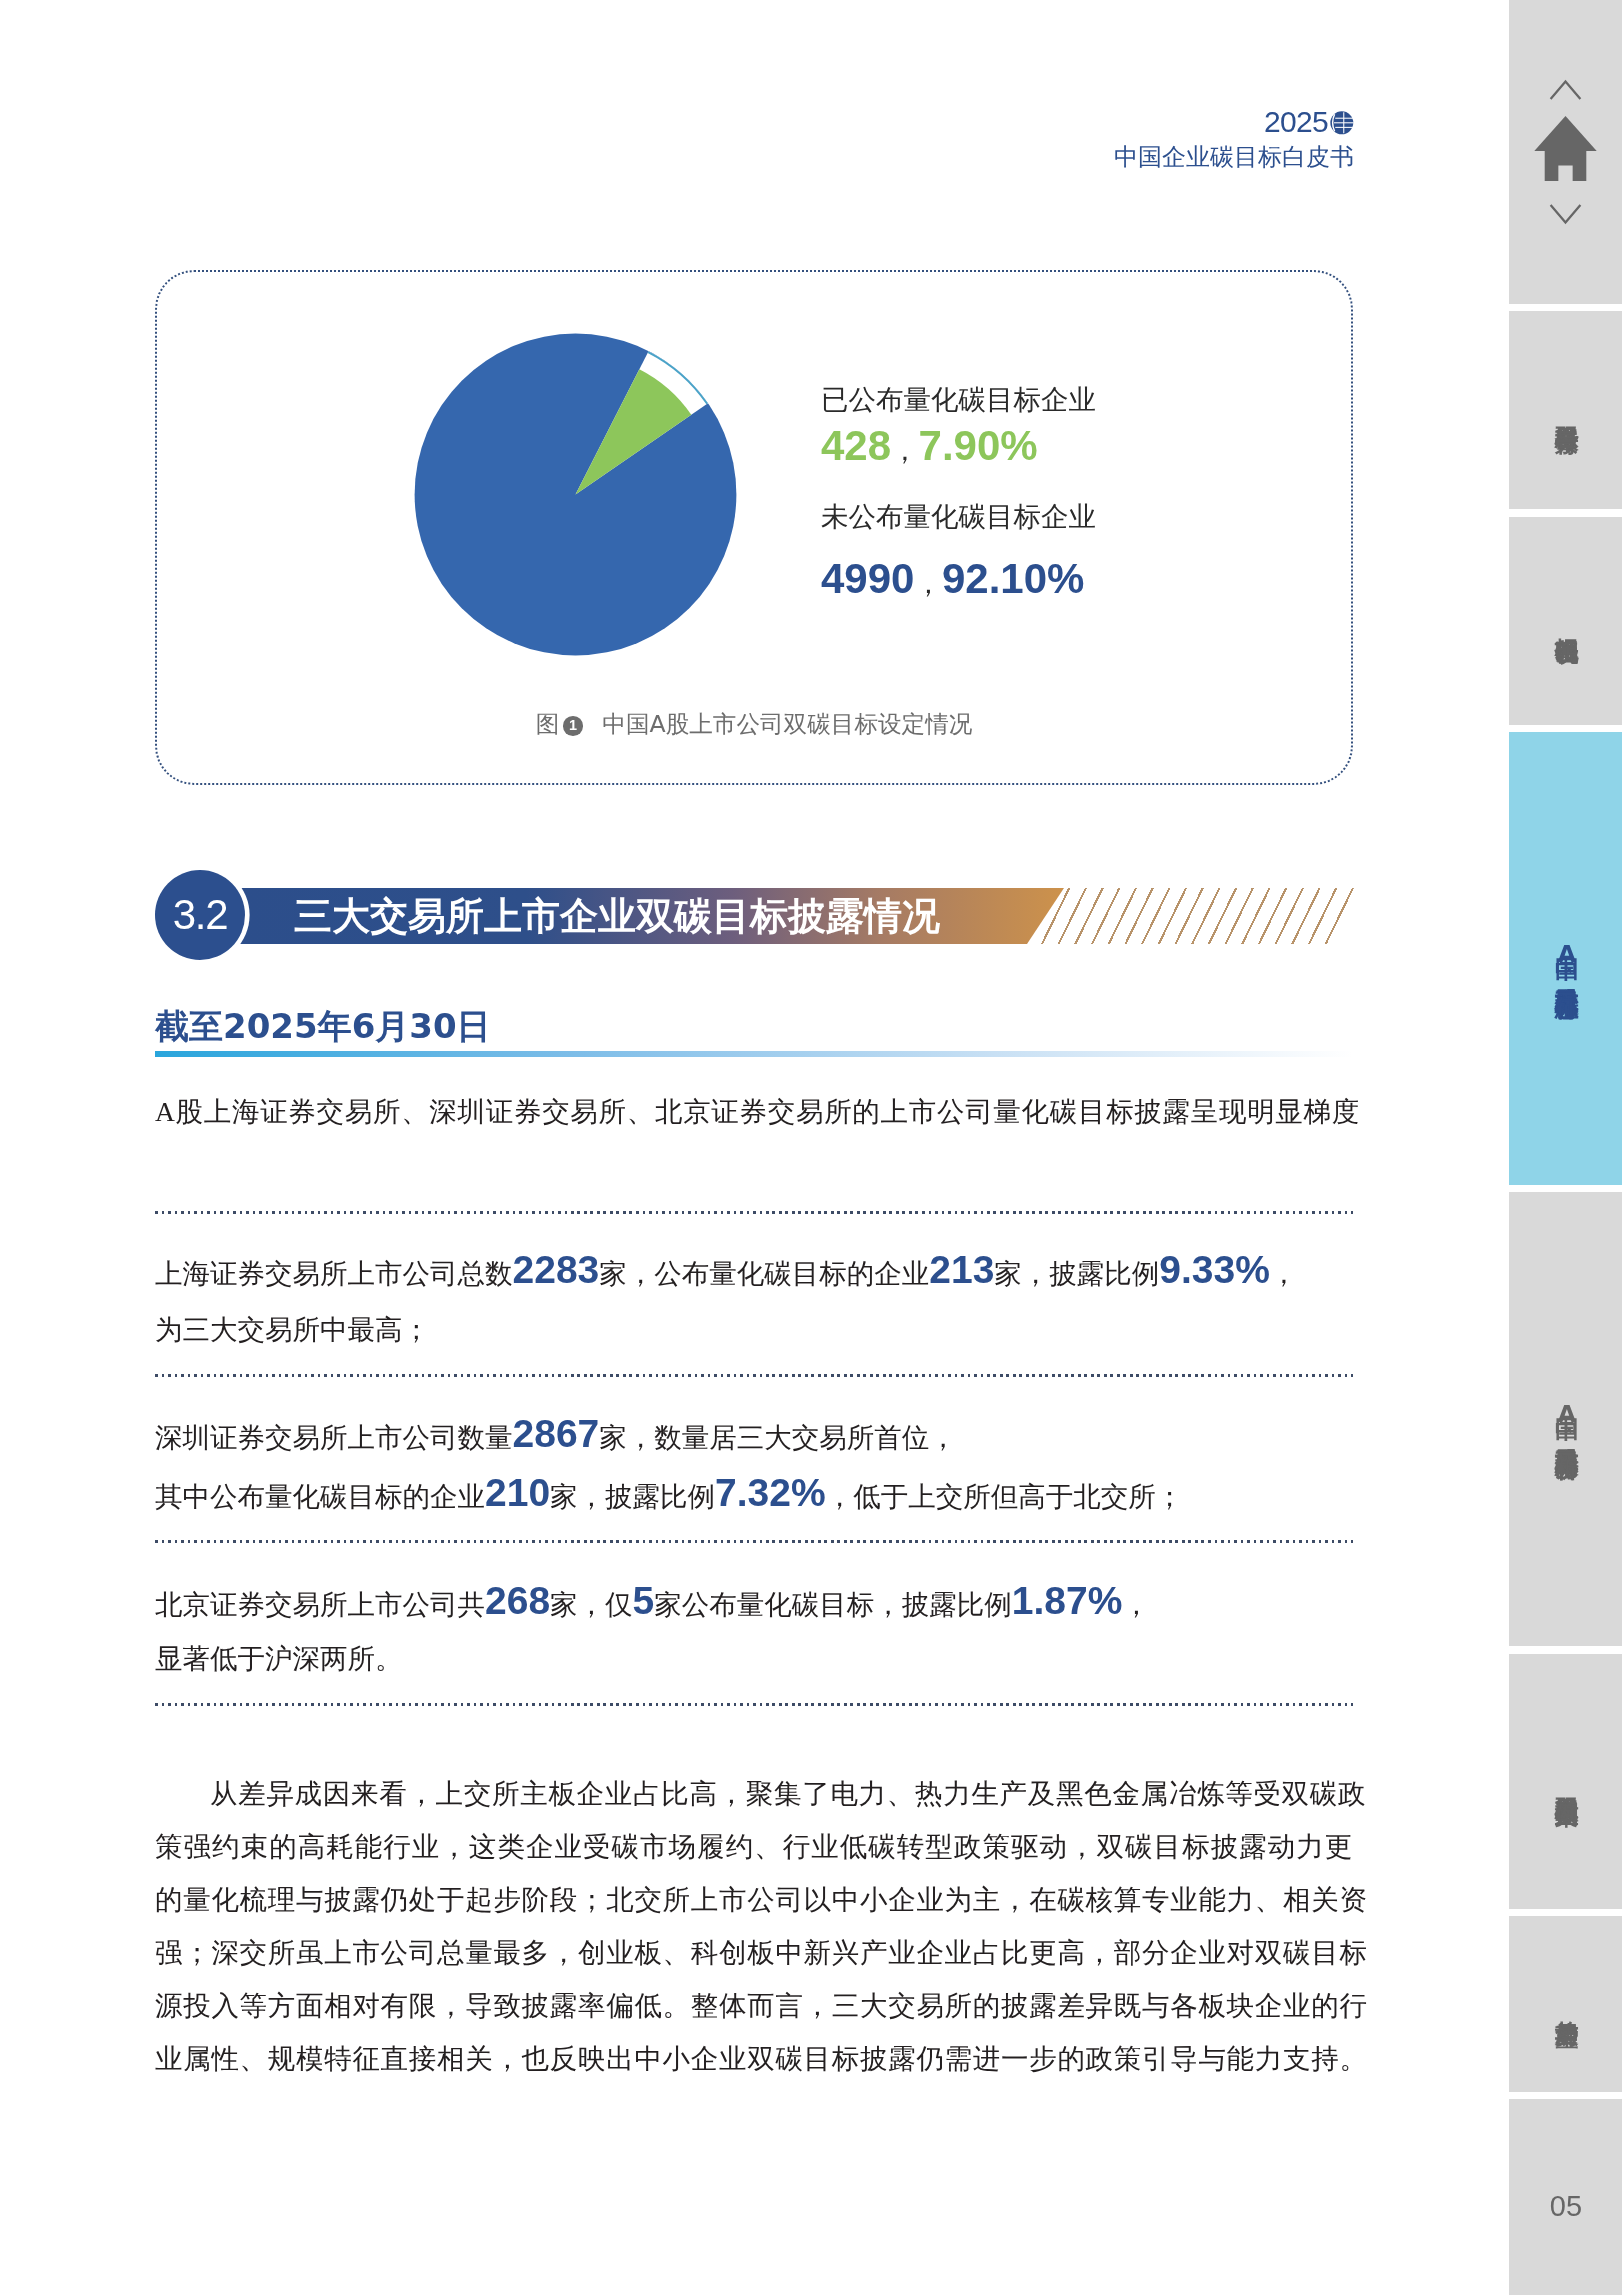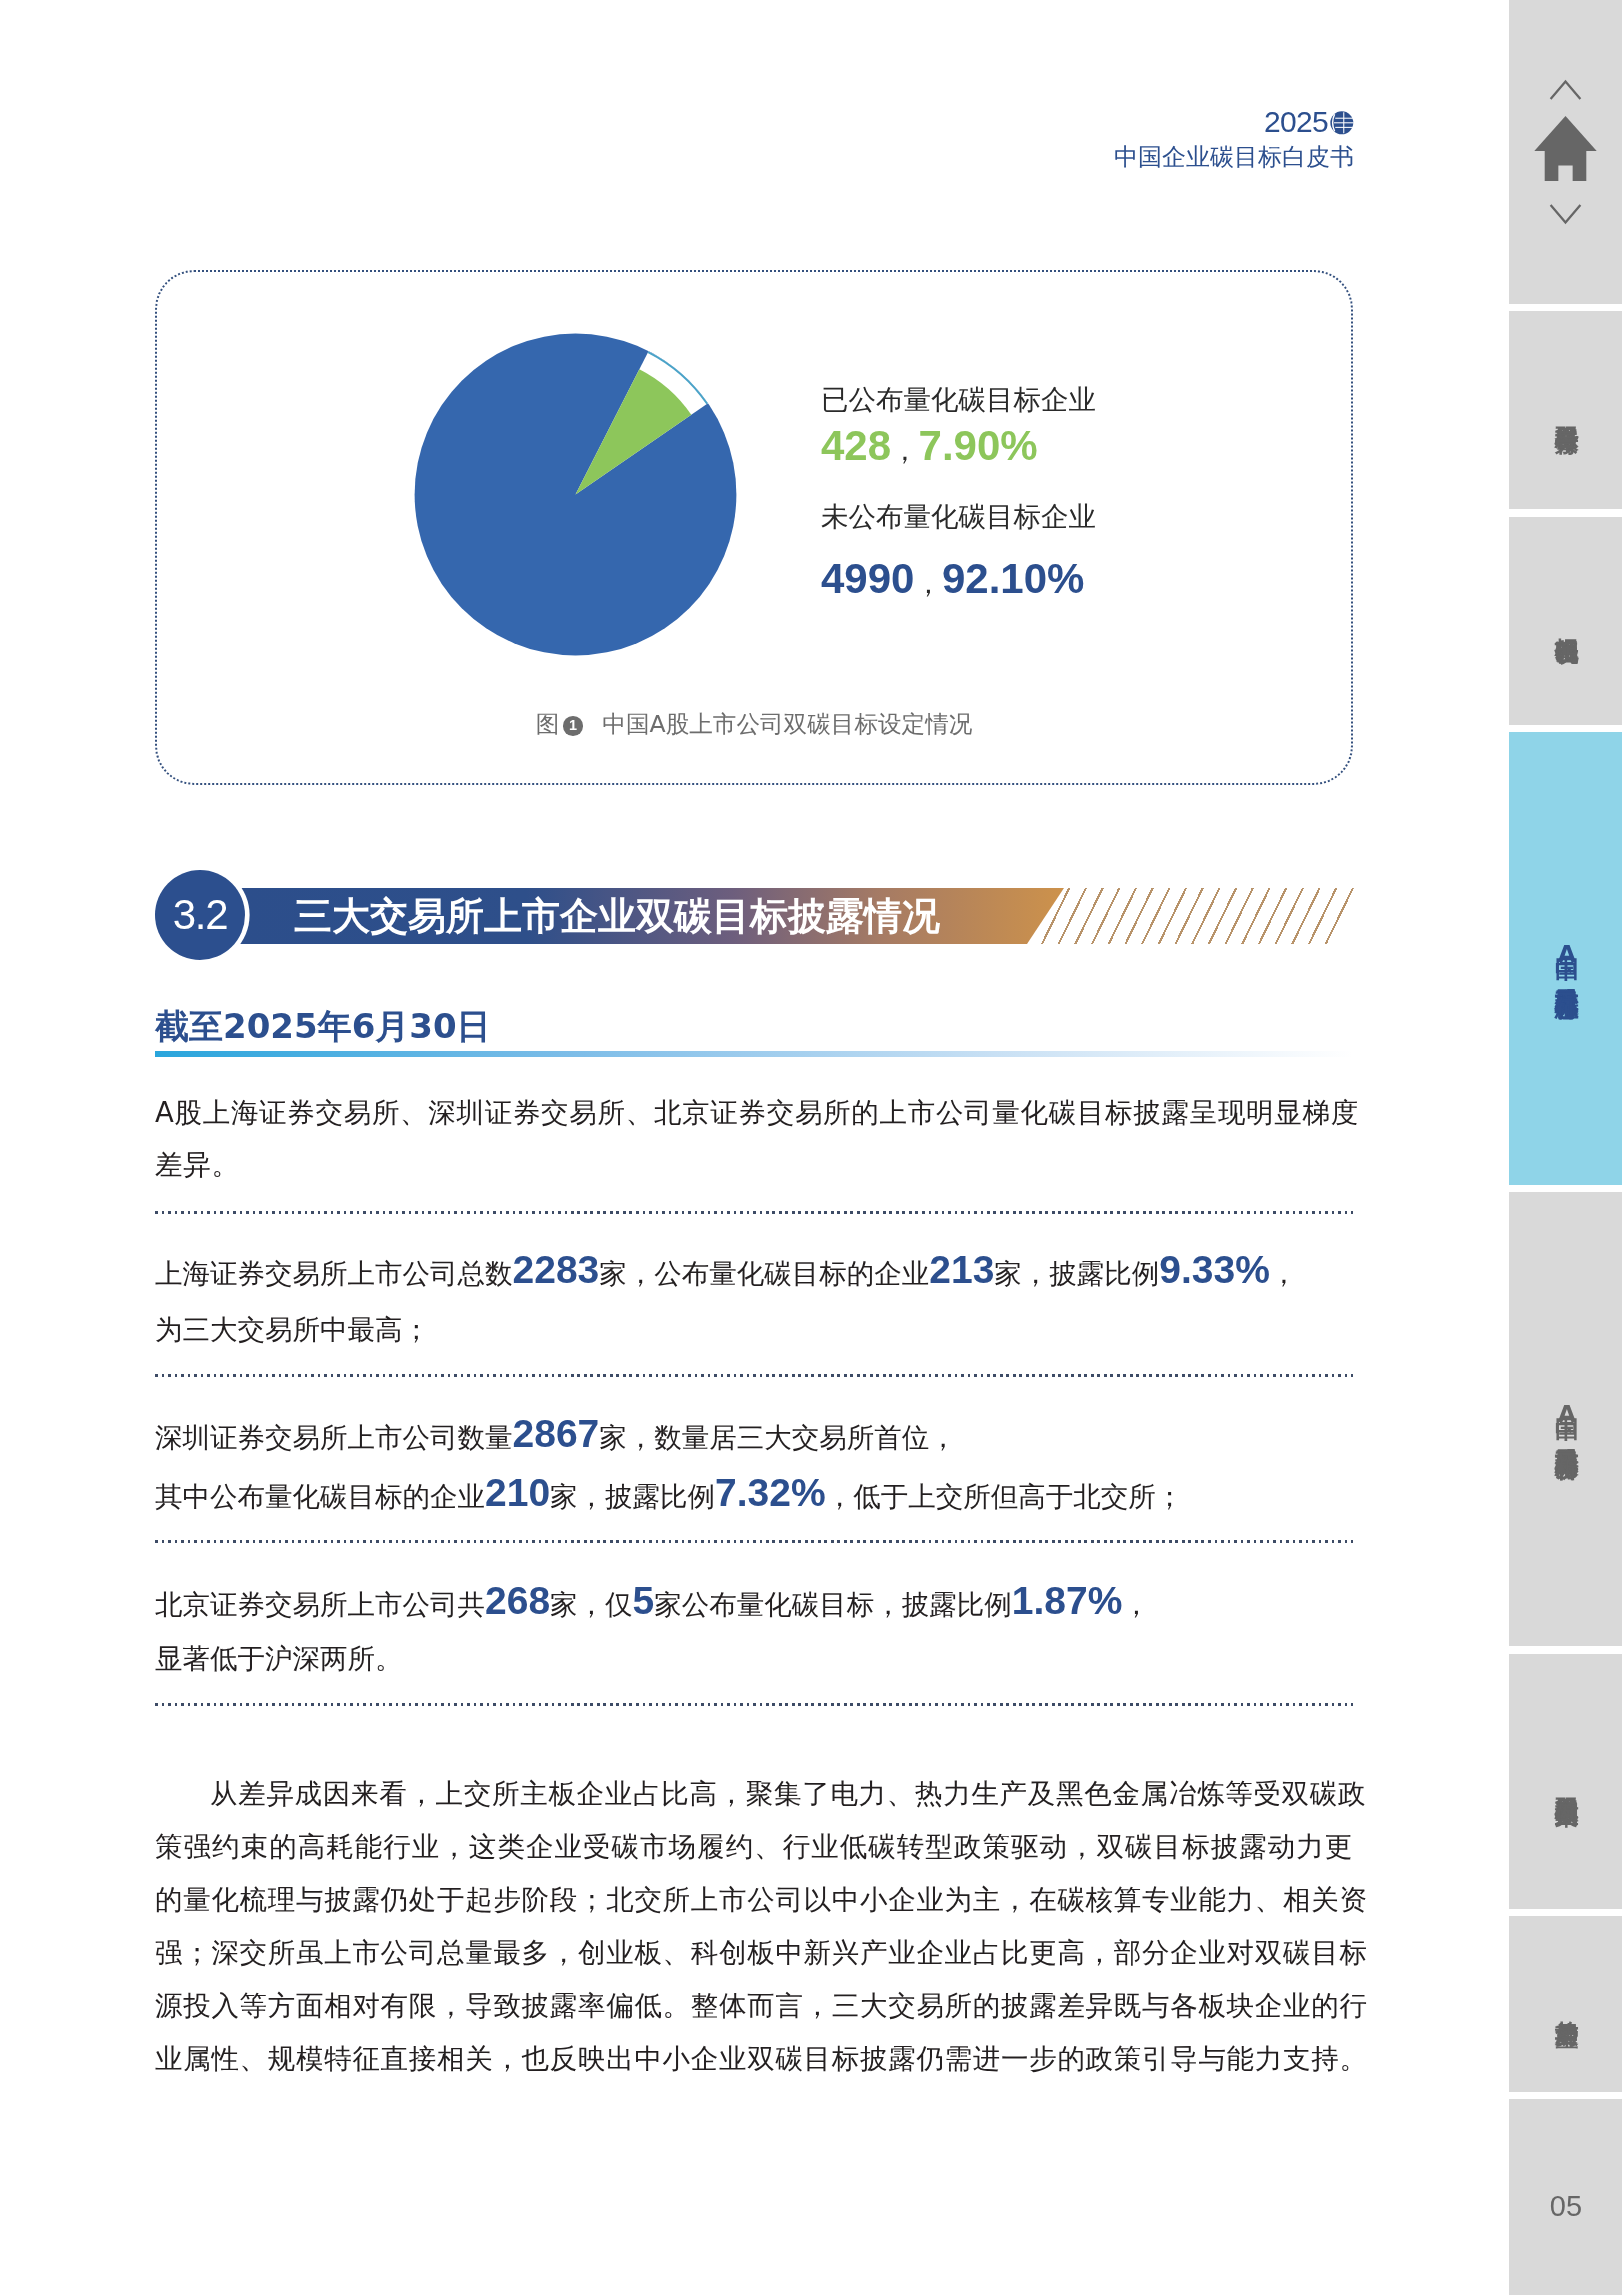--- a/index.html
+++ b/index.html
@@ -39,21 +39,21 @@
            background:linear-gradient(90deg,#2c4e8b 0%,#2e4f8a 35%,#6d5e7d 60%,#a67b64 78%,var(--banner_gold) 100%);}
   .sec-hatch{left:1037px;top:888px;width:317px;height:56px;
              clip-path:polygon(29px 0,100% 0,calc(100% - 14.4px) 100%,0 100%);
              background:repeating-linear-gradient(116deg,transparent 0 13px,var(--hatch) 13px 15px);}
   .sec-title{left:294px;top:888px;height:56px;line-height:56px;font-size:38px;font-weight:bold;color:#fff;z-index:2;white-space:nowrap;}
   .sec-date{left:155px;top:1008px;font-size:34px;line-height:37px;font-weight:bold;color:var(--primary);white-space:nowrap;}
   .sec-underline{left:155px;top:1051px;width:1198px;height:5.9px;
                  background:linear-gradient(90deg,var(--underline_blue) 0%,#7dbde8 35%,#c8e0f4 70%,#ffffff 100%);}
 
   
-  .para{left:155px;width:1198px;font-size:27.5px;letter-spacing:0.7px;}
+  .para{left:155px;width:1198px;font-size:27.5px;letter-spacing:0.7px;font-family:Liberation Serif, serif;}
   .para .ln{white-space:nowrap;text-align:justify;text-align-last:justify;}
   .para .ln.last{text-align:left;text-align-last:left;}
   .para .ln.indent{text-indent:55px;}
   .sep-line{left:155px;width:1198px;height:2.6px;
             background:repeating-linear-gradient(90deg,var(--dots) 0 2.6px,transparent 2.6px 6.5px);}
   .stat{left:155px;width:1198px;font-size:27.5px;}
   .stat .ln{white-space:nowrap;}
   .stat .num{font-family:"Liberation Sans",sans-serif;font-weight:bold;font-size:39px;color:var(--primary);}
 
   
@@ -98,21 +98,20 @@
 
 <div class="abs sec-bar"></div>
 <div class="abs sec-hatch"></div>
 <div class="abs sec-circle">3.2</div>
 <div class="abs sec-title">三大交易所上市企业双碳目标披露情况</div>
 <div class="abs sec-date">截至2025年6月30日</div>
 <div class="abs sec-underline"></div>
 
 <div class="abs para" style="top:1086px;line-height:52px">
   <div class="ln">A股上海证券交易所、深圳证券交易所、北京证券交易所的上市公司量化碳目标披露呈现明显梯度</div>
-  <div class="ln last">差异。</div>
 </div>
 
 <div class="abs sep-line" style="top:1211px"></div>
 
 <div class="abs stat" style="top:1242px;line-height:56px">
   <div class="ln"><span>上海证券交易所上市公司总数</span><span class="num">2283</span><span>家，公布量化碳目标的企业</span><span class="num">213</span><span>家，披露比例</span><span class="num">9.33%</span><span>，</span></div>
   <div class="ln"><span>为三大交易所中最高；</span></div>
 </div>
 
 <div class="abs sep-line" style="top:1374px"></div>

